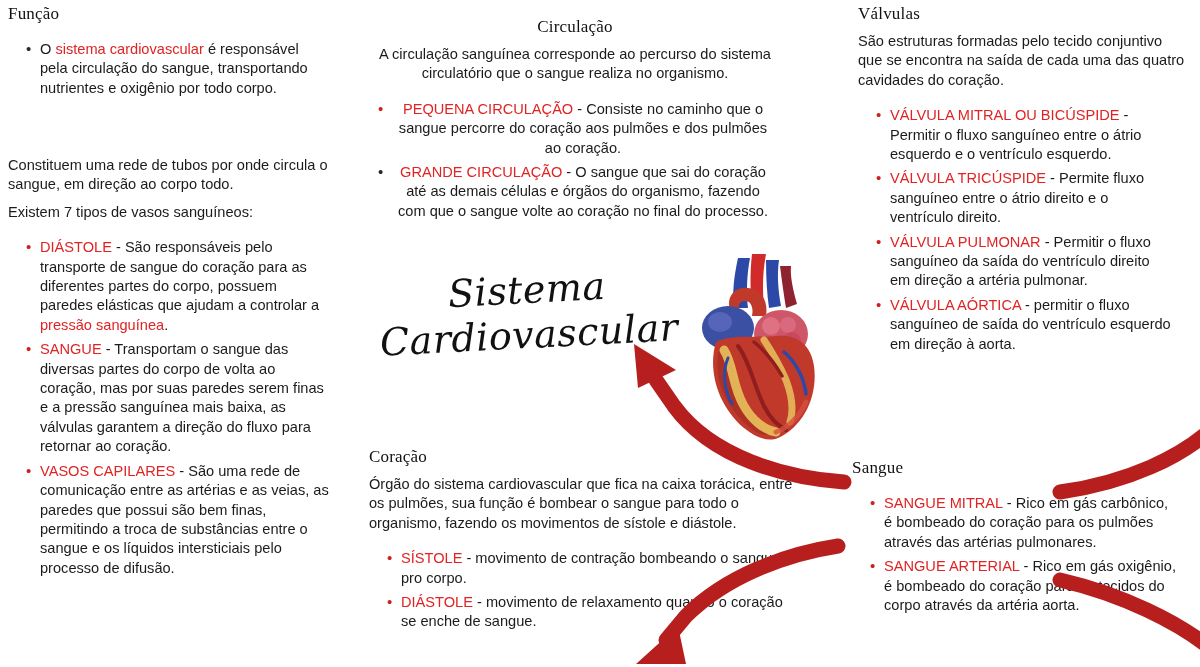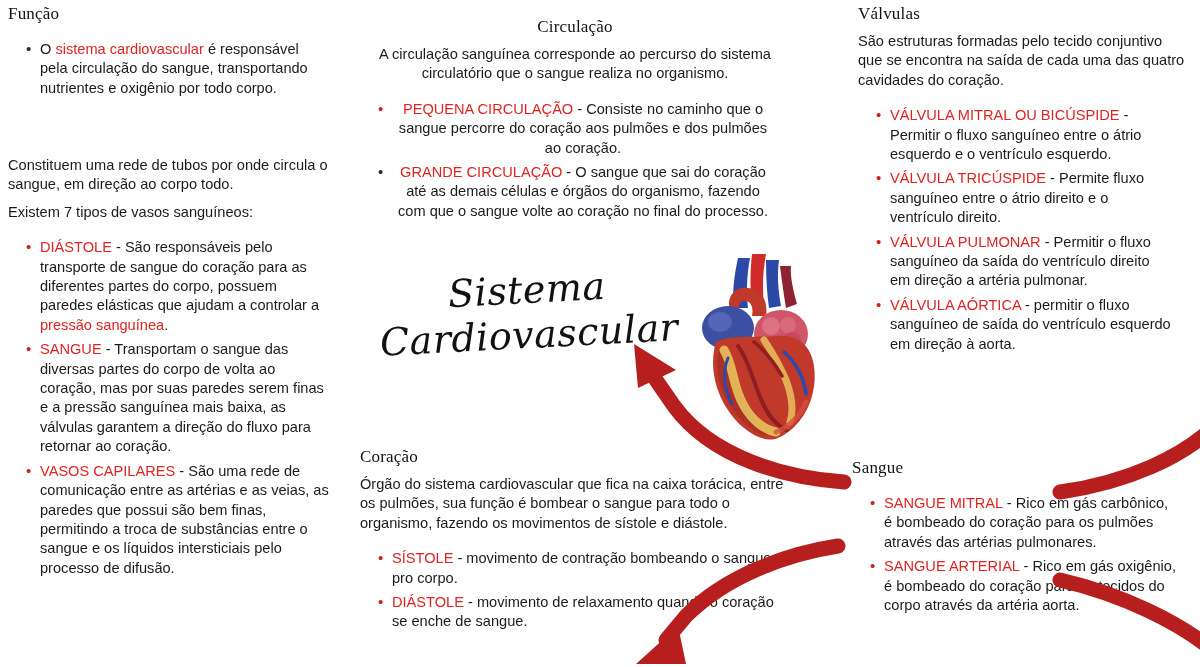--- a/index.html
+++ b/index.html
@@ -66,21 +66,21 @@
     color: #2a2a2a;
   }
   .red {
     color: #e02323;
   }
 
   
   #col-funcao      { left: 8px;  top: 4px;   width: 330px; }
   #col-vasos       { left: 8px;   top: 148px; width: 338px; }
   #col-circulacao  { left: 360px; top: 17px;   width: 430px; text-align: center; }
-  #col-coracao     { left: 360px; top: 447px; width: 430px; }
+  #col-coracao     { left: 369px; top: 447px; width: 430px; }
   #col-valvulas    { left: 858px; top: 4px;   width: 330px; }
   #col-sangue      { left: 852px; top: 458px; width: 340px; }
 
   
   #center-art {
     position: absolute;
     left: 358px;
     top: 236px;
     width: 500px;
     height: 230px;

